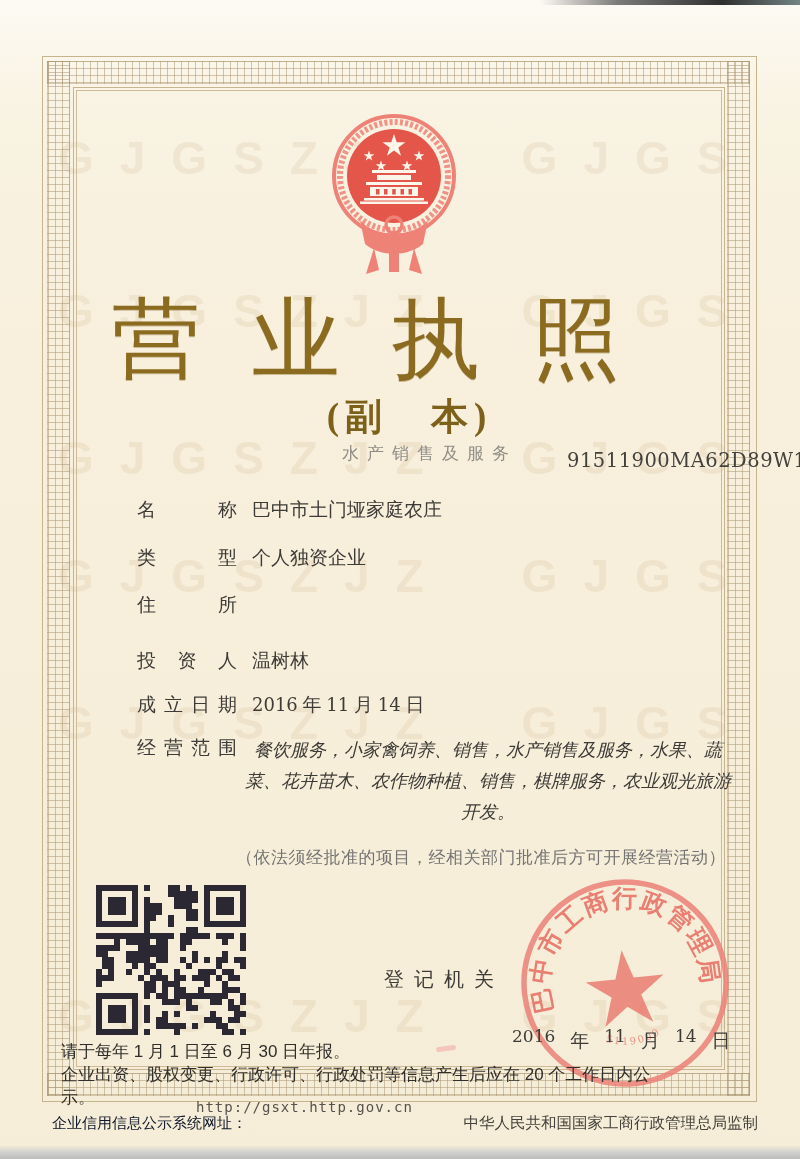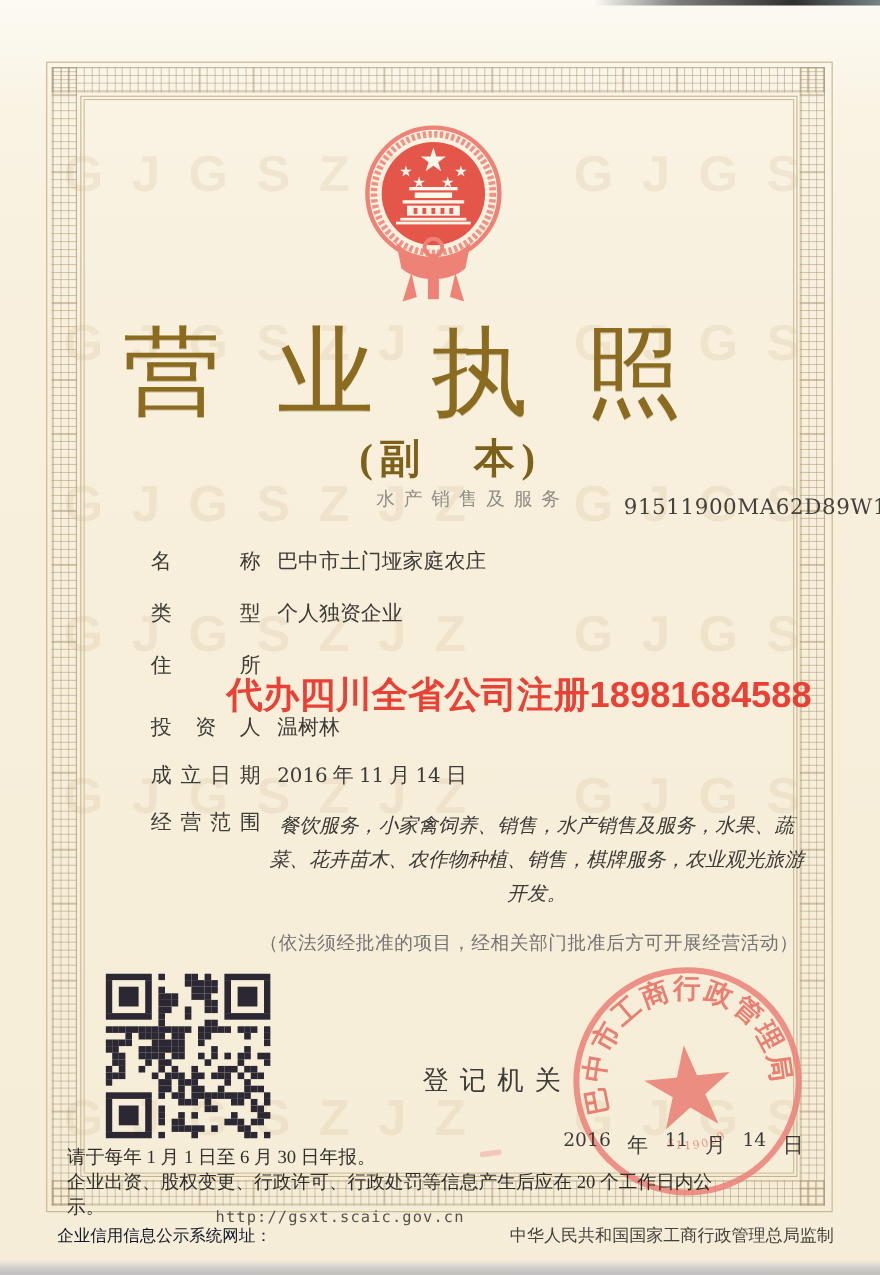--- a/index.html
+++ b/index.html
@@ -53,27 +53,27 @@
   .row .lbl{display:inline-flex;justify-content:space-between;width:100px;vertical-align:top;}
   .row .val{margin-left:15px;vertical-align:top;text-align:center;}
   .row .val .num{font-family:"DejaVu Serif",serif;font-size:18px;}
   .row-scope .val{margin-left:4px;display:inline-block;width:494px;white-space:normal;
     font-size:18px;line-height:1.72;font-style:italic;}
   .ad-overlay{position:absolute;left:206px;top:610px;z-index:5;
     font-family:"Liberation Sans",sans-serif;font-weight:700;font-size:33px;
     color:#e7352b;opacity:.93;white-space:nowrap;letter-spacing:0;}
   .approval-note{position:absolute;left:236px;top:846px;font-size:17px;color:#737373;letter-spacing:.5px;}
   .qr{position:absolute;left:96px;top:885px;width:150px;height:150px;}
-  .reg-authority{position:absolute;left:384px;top:966px;font-size:24px;letter-spacing:10px;color:#3d3b37;}
+  .reg-authority{position:absolute;left:384px;top:966px;font-size:20px;letter-spacing:10px;color:#3d3b37;}
   .seal{position:absolute;left:516px;top:874px;width:218px;height:218px;opacity:.85;transform:rotate(-6deg);}
   .issue-date{position:absolute;left:512px;top:1028px;display:flex;align-items:baseline;gap:15px;
     font-size:19px;color:#3d3b37;}
   .issue-date .num{font-family:"DejaVu Serif",serif;font-size:17px;position:relative;top:-5px;}
   .issue-date .y{font-size:19px;}
-  .notes{position:absolute;left:61px;z-index:4;font-family:Liberation Serif, serif;
+  .notes{position:absolute;left:61px;z-index:4;font-family:Liberation Sans, sans-serif;
     font-size:17px;color:#2f2e2b;white-space:nowrap;}
   .footer-url{position:absolute;left:196px;top:1099px;z-index:4;
     font-family:"DejaVu Sans Mono",monospace;font-size:14px;color:#55524c;letter-spacing:1px;}
   .footer-left{position:absolute;left:52px;top:1114px;font-family:"Liberation Sans",sans-serif;
     font-size:15px;color:#0f172a;}
   .footer-right{position:absolute;right:42px;top:1113px;font-family:"Liberation Sans",sans-serif;
     font-size:15.5px;color:#44423c;}
 </style>
 </head>
 <body>
@@ -175,21 +175,20 @@
   </div>
   <div class="row row-scope" style="top:735px">
     <span class="lbl spread">
         <span>经</span>
         <span>营</span>
         <span>范</span>
         <span>围</span>
       </span><span class="val">餐饮服务，小家禽饲养、销售，水产销售及服务，水果、蔬菜、花卉苗木、农作物种植、销售，棋牌服务，农业观光旅游开发。</span>
   </div>
 
-  <div class="ad-overlay">代办四川全省公司注册18981684588</div>
 
   <div class="approval-note">（依法须经批准的项目，经相关部门批准后方可开展经营活动）</div>
 
   <svg class="qr" viewBox="0 0 150 150">
       <g fill="#2c2833">
         <rect x="0" y="0" width="42" height="6"></rect>
         <rect x="0" y="36" width="42" height="6"></rect>
         <rect x="0" y="6" width="6" height="30"></rect>
         <rect x="36" y="6" width="6" height="30"></rect>
         <rect x="12" y="12" width="18" height="18"></rect>
@@ -439,21 +438,21 @@
     <span class="num">11</span>
     <span class="y">月</span>
     <span class="num">14</span>
     <span class="y">日</span>
   </div>
 
   <div class="notes" style="top:1040px">请于每年 1 月 1 日至 6 月 30 日年报。</div>
   <div class="notes" style="top:1063px">企业出资、股权变更、行政许可、行政处罚等信息产生后应在 20 个工作日内公</div>
   <div class="notes" style="top:1086px">示。</div>
 
-  <div class="footer-url">http://gsxt.scaic.gov.cn</div>
+  <div class="footer-url">http://gsxt.http.gov.cn</div>
   <div class="footer-left">企业信用信息公示系统网址：</div>
   <div class="footer-right">中华人民共和国国家工商行政管理总局监制</div>
 
 </div>
 
 <div class="scan-top-sliver"></div>
 <div class="scan-bottom-band"></div>
 <div class="pink-smudge"></div>
 
 </body></html>

